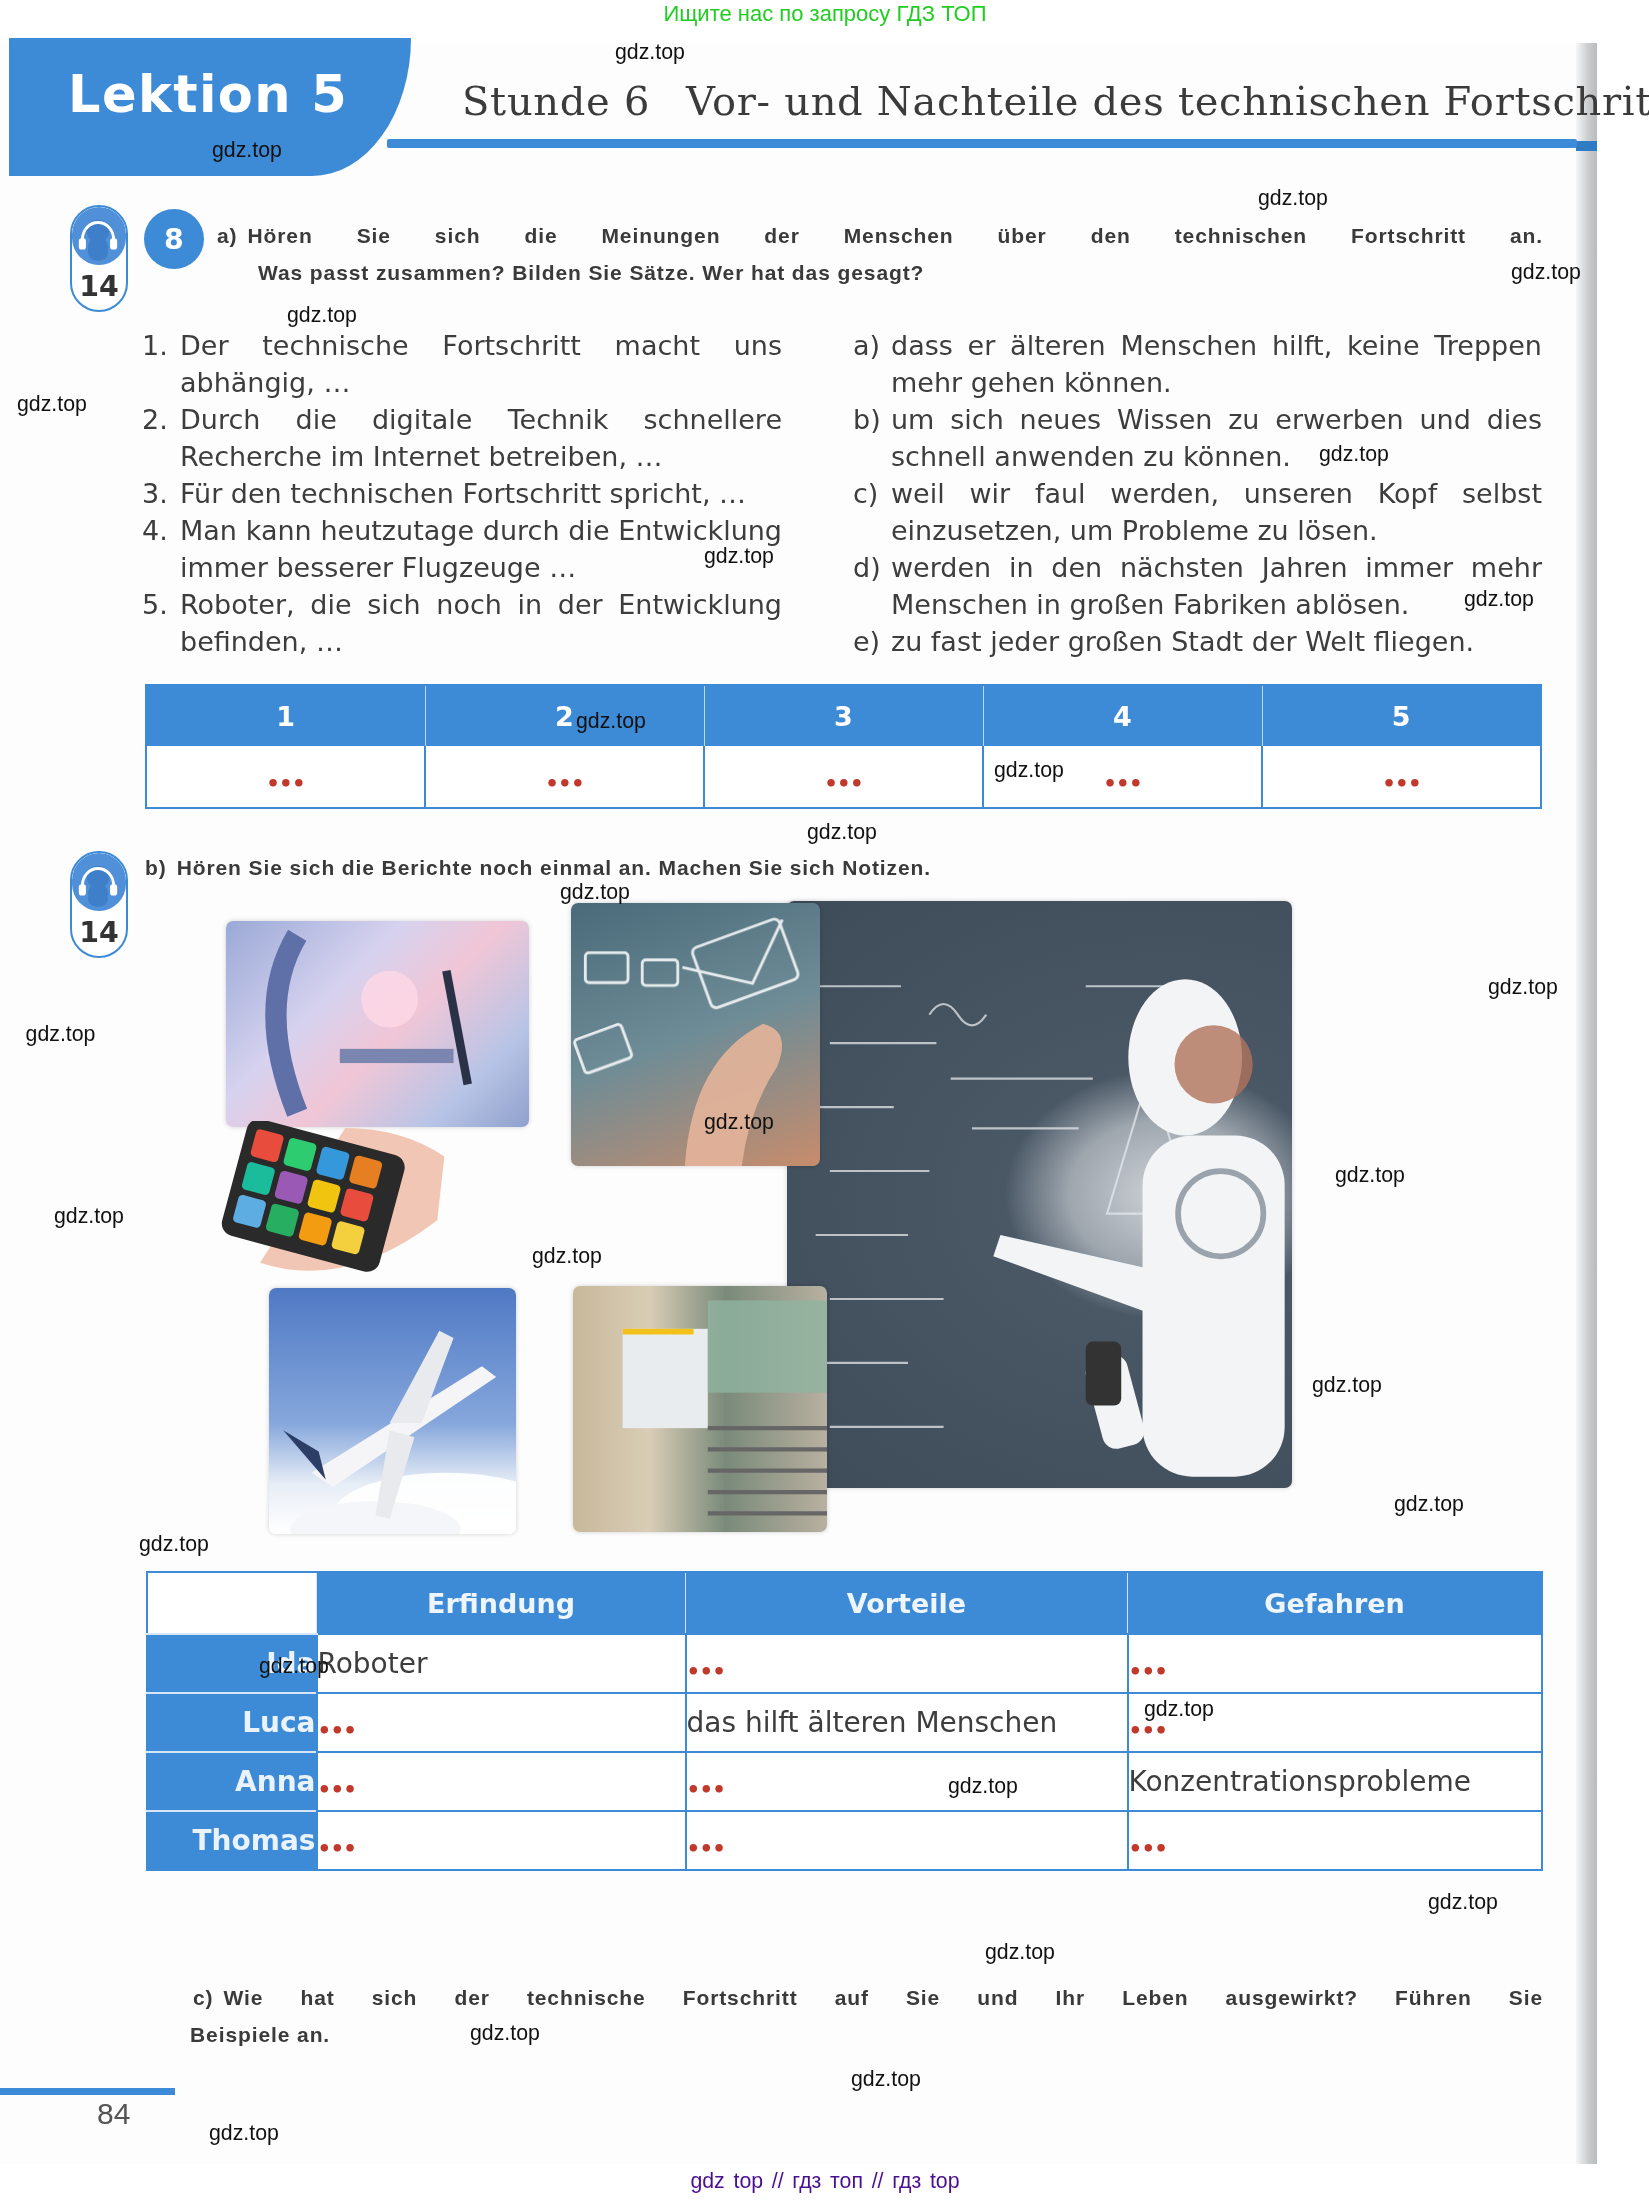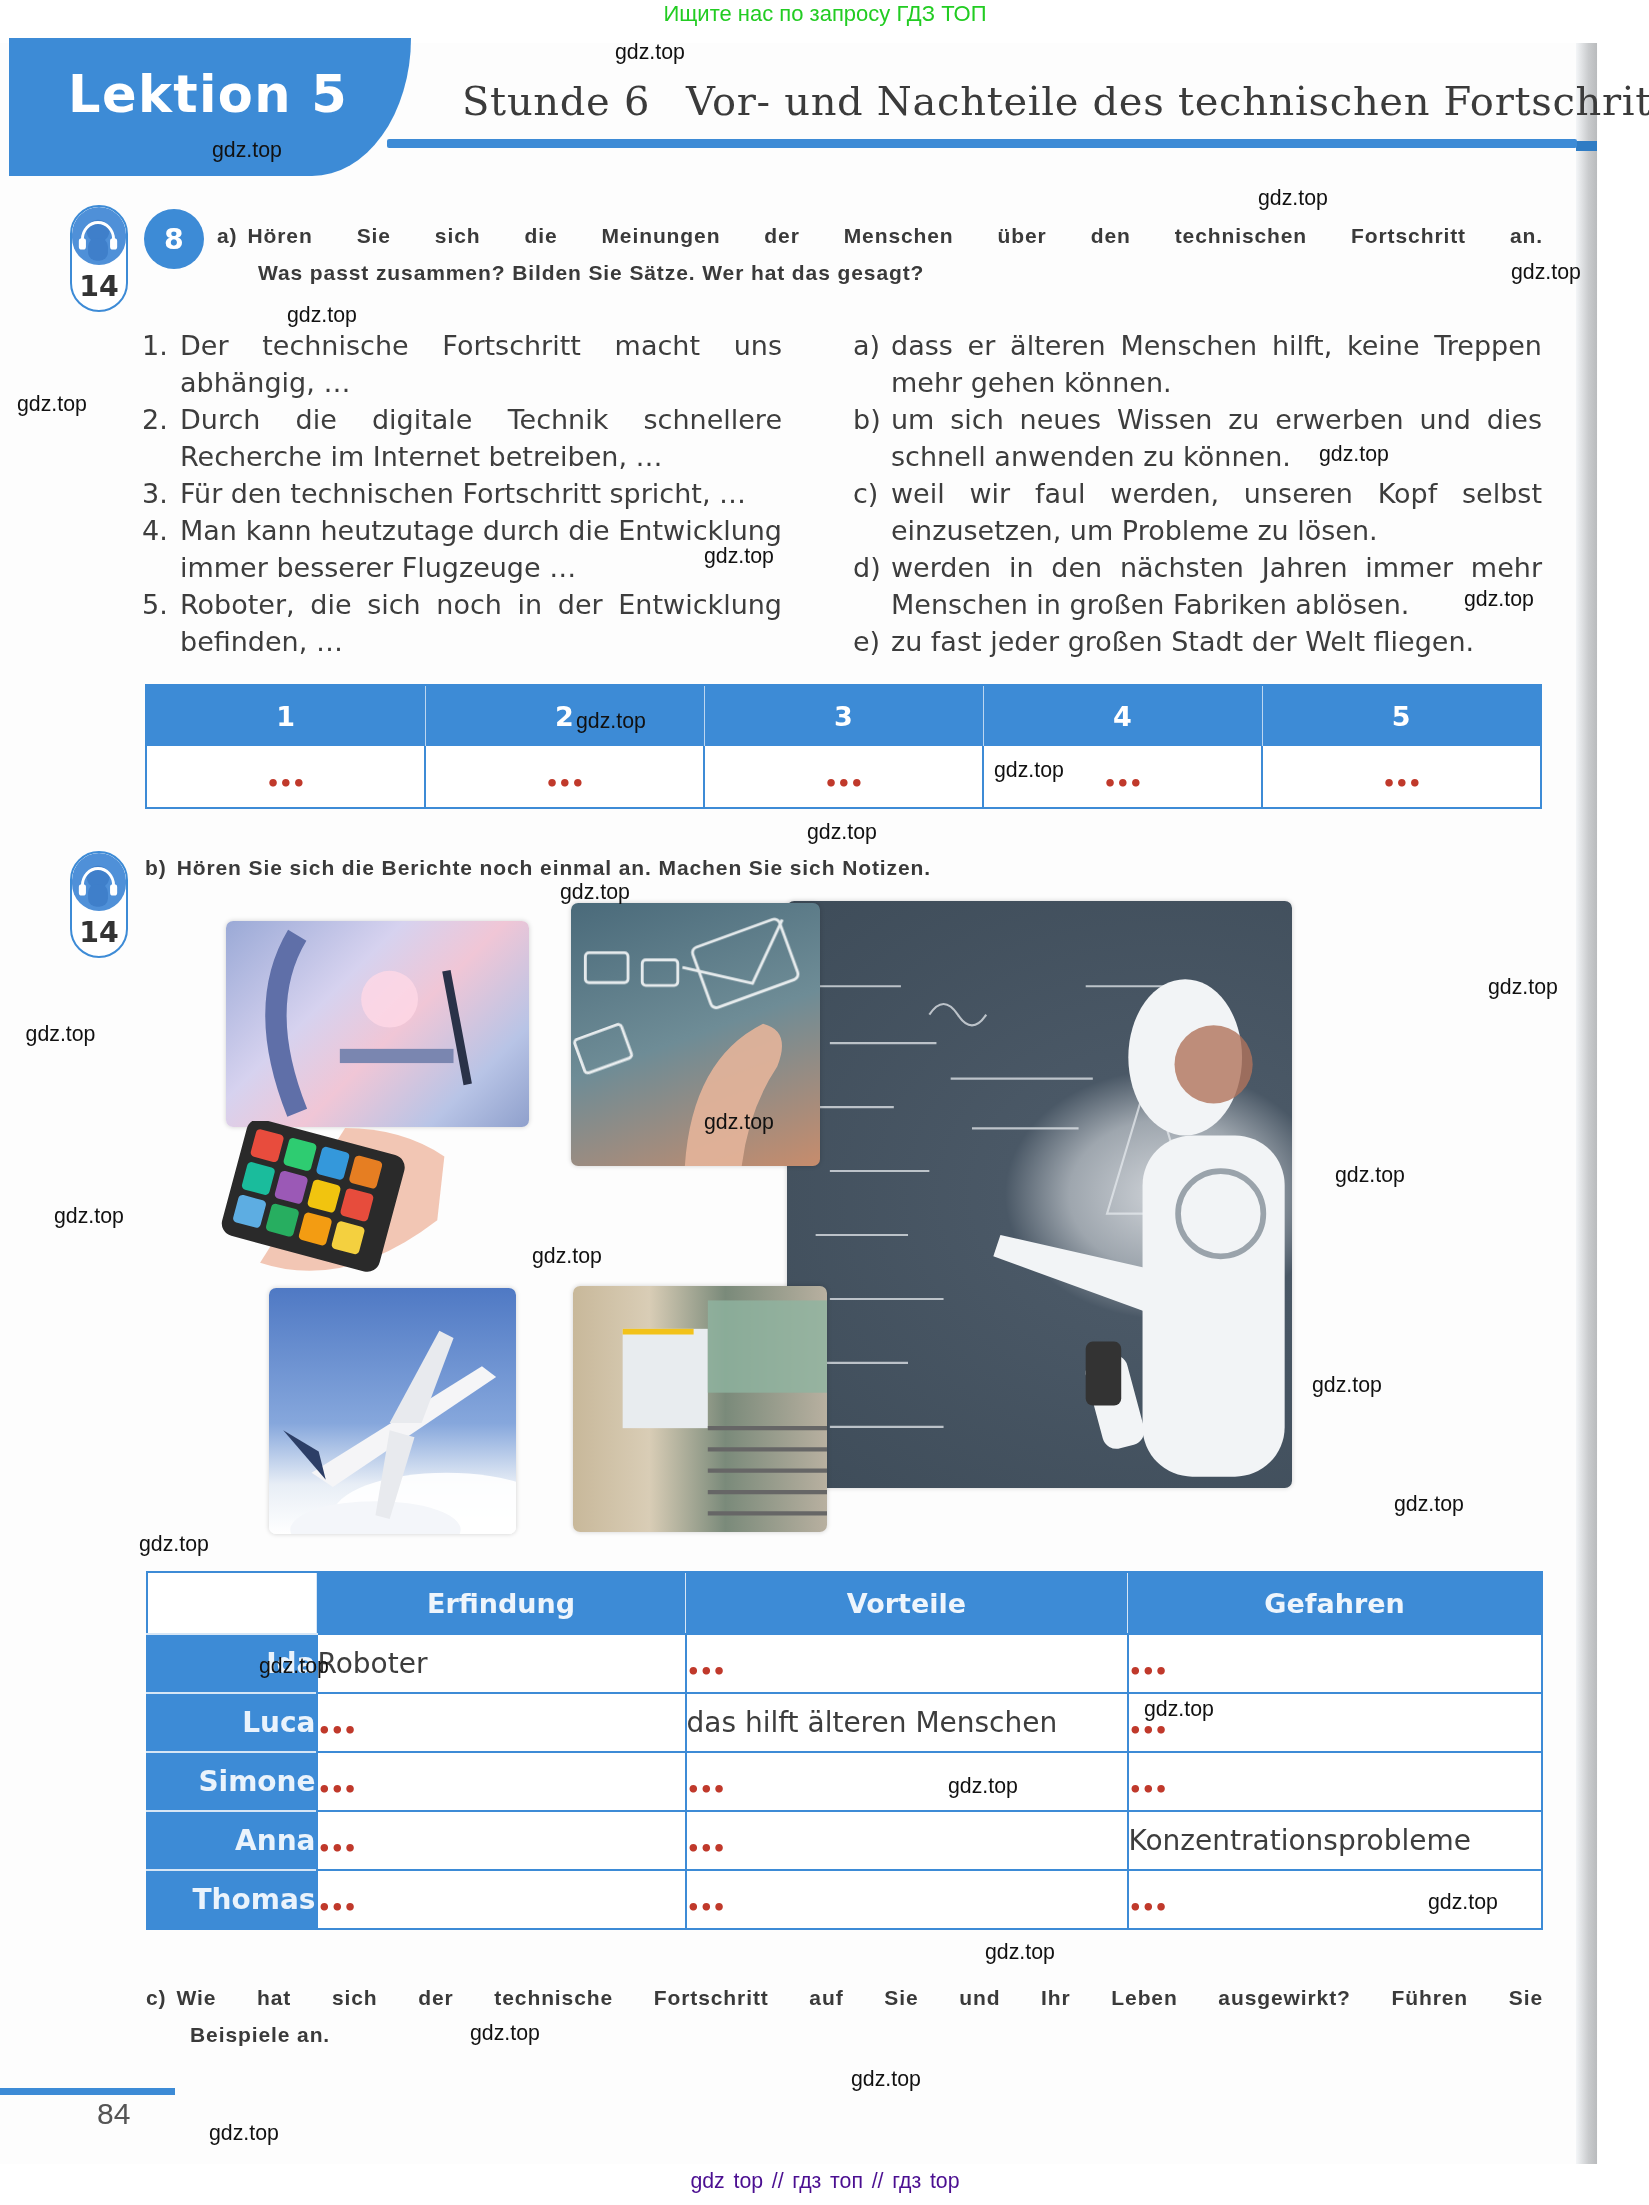--- a/index.html
+++ b/index.html
@@ -349,42 +349,36 @@
     <td><span class="dots">•••</span></td>
     <td><span class="dots">•••</span></td>
   </tr>
   <tr>
     <td class="name">Luca</td>
     <td><span class="dots">•••</span></td>
     <td>das hilft älteren Menschen</td>
     <td><span class="dots">•••</span></td>
   </tr>
   <tr>
-    <td class="name">Simone</td>
-    <td><span class="dots">•••</span></td>
-    <td><span class="dots">•••</span></td>
-    <td><span class="dots">•••</span></td>
-  </tr>
-  <tr>
     <td class="name">Anna</td>
     <td><span class="dots">•••</span></td>
     <td><span class="dots">•••</span></td>
     <td>Konzentrationsprobleme</td>
   </tr>
   <tr>
     <td class="name">Thomas</td>
     <td><span class="dots">•••</span></td>
     <td><span class="dots">•••</span></td>
     <td><span class="dots">•••</span></td>
   </tr>
 </tbody>
   </table>
 
 <div class="abs task-heading" style="left:146px; top:1979px; width:1397px;">
-  <div style="text-align:justify; text-align-last:justify;"><span class="lbl">c)</span><span>Wie hat sich der technische Fortschritt auf Sie und Ihr Leben ausgewirkt? Führen Sie</span></div>
+  <div style="text-align:justify; text-align-last:justify;margin-left:47px;"><span class="lbl">c)</span><span>Wie hat sich der technische Fortschritt auf Sie und Ihr Leben ausgewirkt? Führen Sie</span></div>
   <div style="padding-left:44px;"><span>Beispiele an.</span></div>
 </div>
 
 <div class="abs page-num-line"></div>
 <div class="abs page-num">84</div>
 
 <span class="watermark" style="left:615px; top:40px;">gdz.top</span>
 <span class="watermark" style="left:212px; top:138px;">gdz.top</span>
 <span class="watermark" style="left:1258px; top:186px;">gdz.top</span>
 <span class="watermark" style="left:1511px; top:260px;">gdz.top</span>

